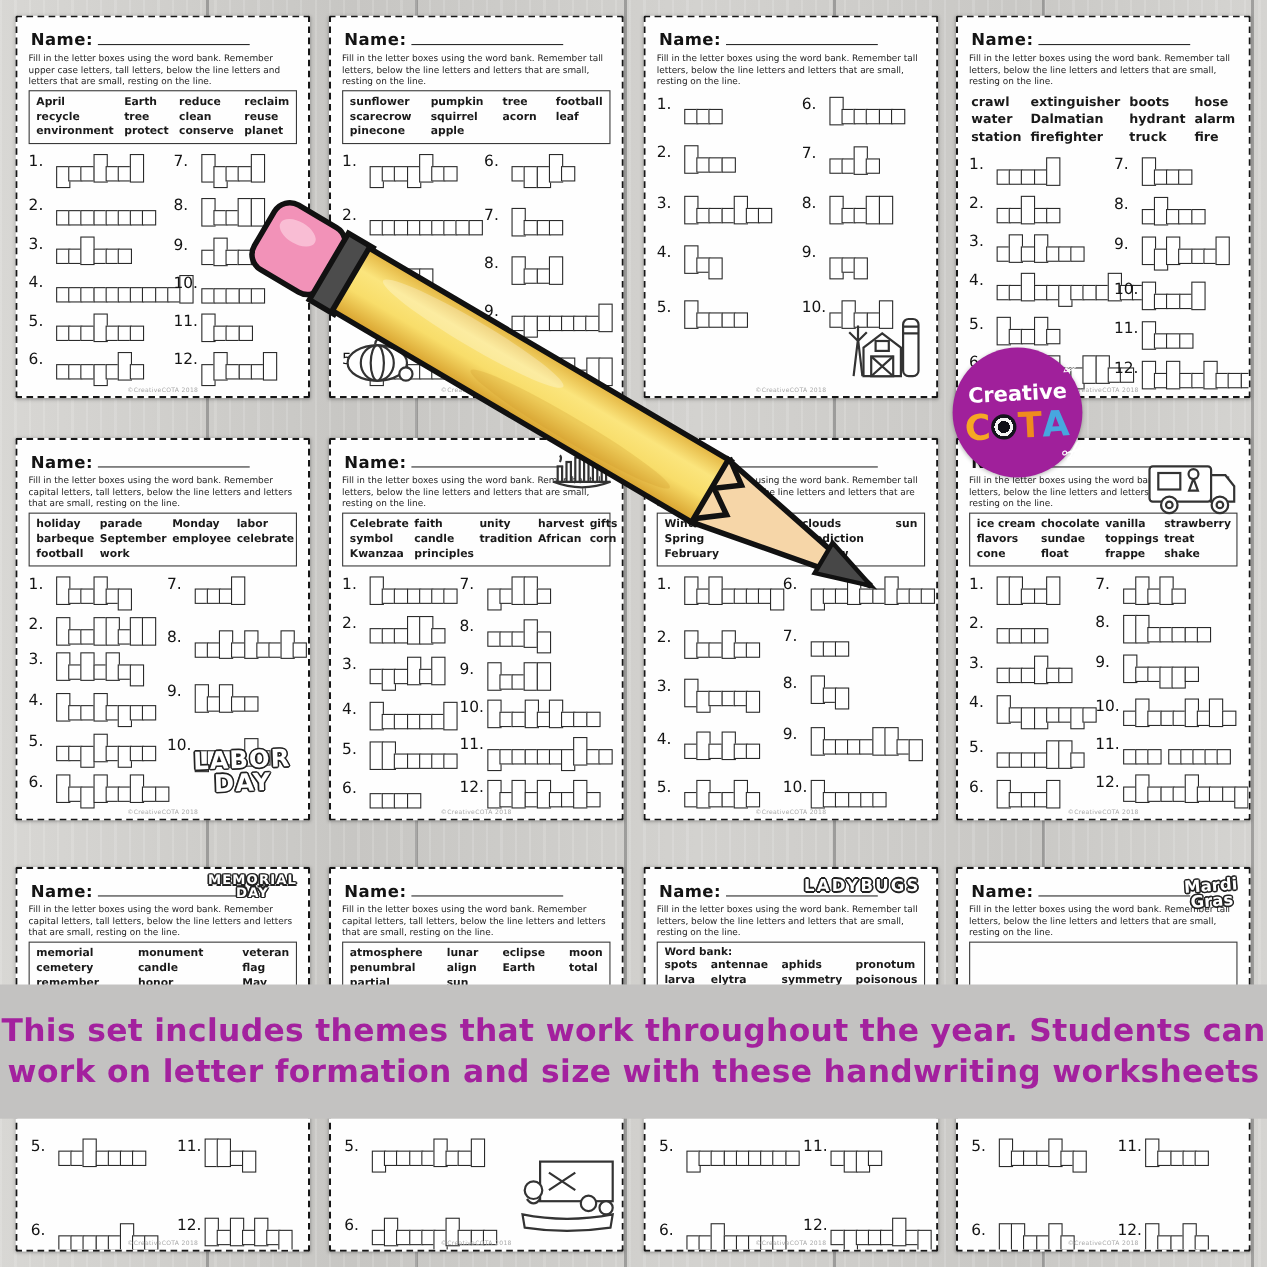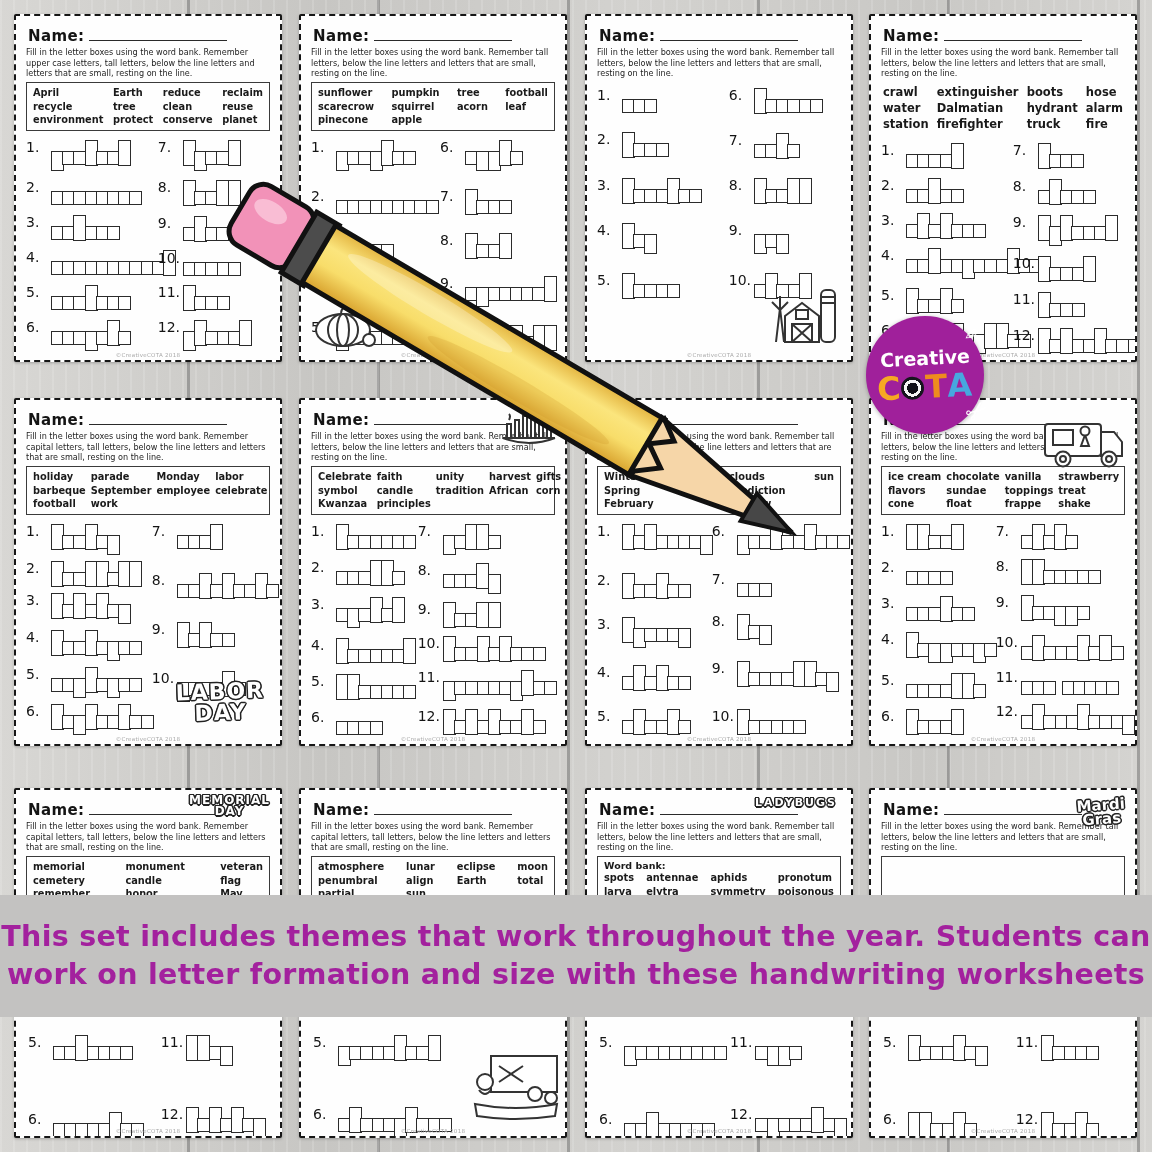--- a/index.html
+++ b/index.html
@@ -53,21 +53,21 @@
   .clip svg{stroke:#333;fill:#fff;}
   .cp-pumpkin{left:10px;bottom:8px;}
   .cp-barn{right:8px;bottom:6px;}
   .cp-kinara{right:6px;top:2px;}
   .cp-truck{right:8px;top:12px;}
   .cp-classroom{right:4px;bottom:12px;}
   .bubble{position:absolute;font-weight:800;color:#fff;text-align:center;line-height:.95;
     text-shadow:-1.5px 0 #222,1.5px 0 #222,0 -1.5px #222,0 1.5px #222,-1px -1px #222,1px 1px #222,-1px 1px #222,1px -1px #222;}
   .cb-labor-day{right:16px;bottom:20px;font-size:22px;transform:rotate(-2deg);letter-spacing:1px;}
   .cb-memorial-day{right:10px;top:5px;font-size:12px;letter-spacing:1px;}
-  .cb-ladybugs{right:14px;top:8px;font-size:11px;letter-spacing:2px;}
+  .cb-ladybugs{right:14px;top:8px;font-size:15px;letter-spacing:2px;}
   .cb-mardi-gras{right:10px;top:8px;font-size:15px;transform:rotate(-4deg);}
   
   .band{position:absolute;left:0;top:895px;width:1152px;height:122px;background:#c3c2c1;
     display:flex;flex-direction:column;justify-content:center;align-items:center;z-index:60;}
   .bline{font-size:28.5px;font-weight:700;color:#a3219e;letter-spacing:.3px;line-height:1.35;}
   
   .logo{position:absolute;left:866px;top:316px;width:118px;height:118px;border-radius:50%;
     background:#a0209b;z-index:70;display:flex;flex-direction:column;justify-content:center;align-items:center;
     box-shadow:0 1px 4px rgba(0,0,0,.3);}
   .lg1{font-size:19px;font-weight:700;color:#fff;transform:rotate(-3deg);margin-bottom:2px;}

